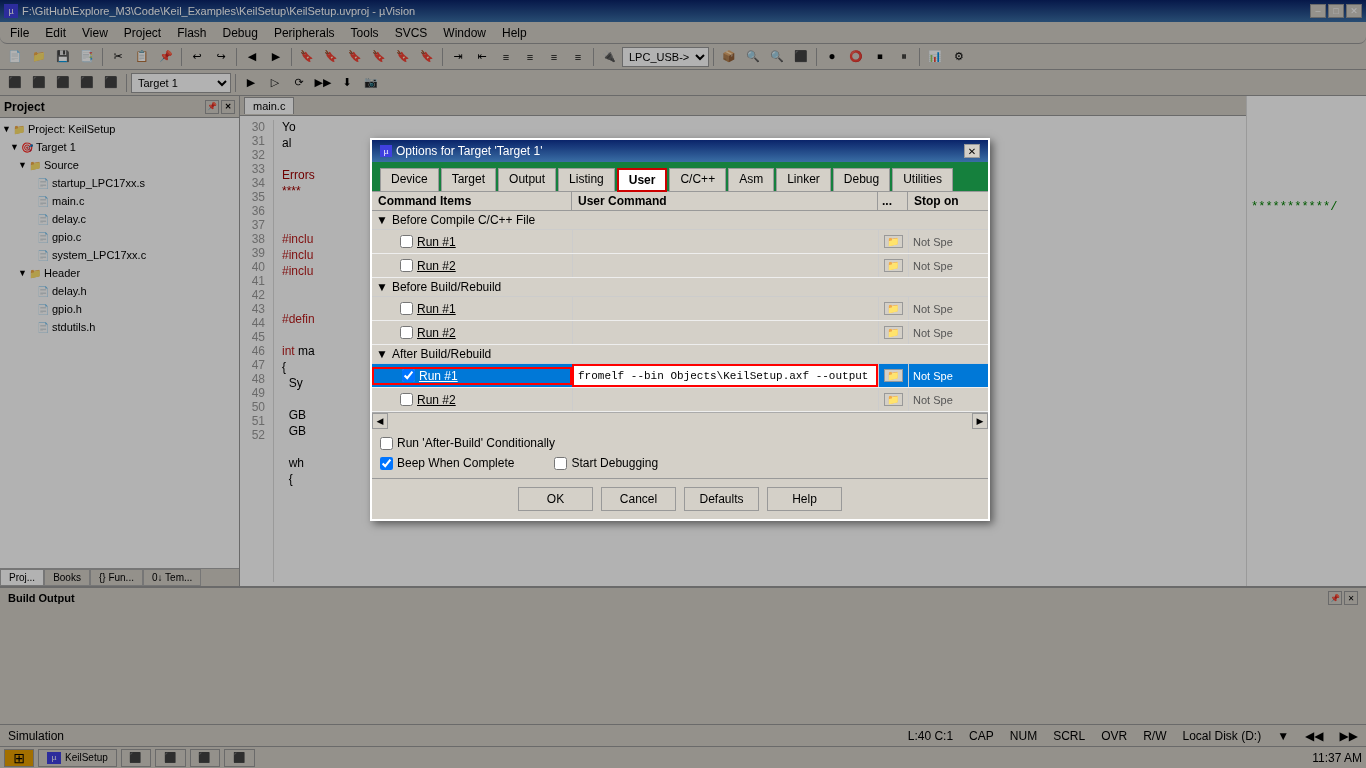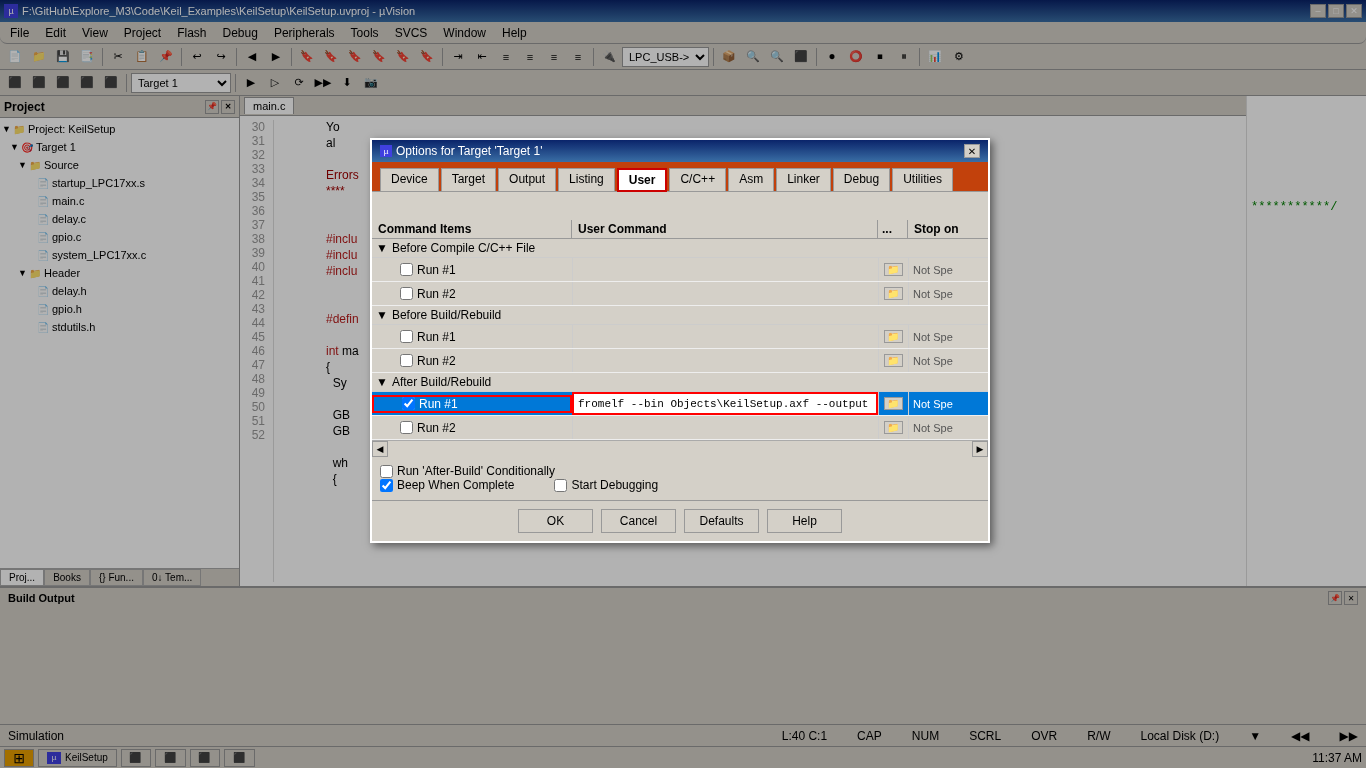--- a/index.html
+++ b/index.html
@@ -150,34 +150,34 @@
     .line-numbers {
       color: #999;
       text-align: right;
       padding-right: 8px;
       border-right: 1px solid #ddd;
       margin-right: 8px;
       min-width: 30px;
       user-select: none;
     }
     .code-lines { flex: 1; color: #000; }
-    .code-line { height: 16px; white-space: pre; margin-left: 44px; }
+    .code-line { height: 16px; white-space: pre; }
     .code-blue { color: #b91c1c; }
     .code-red { color: #a00000; }
 
     
     .status-bar {
       background: #d4d0c8;
       height: 22px;
       display: flex;
       align-items: center;
       border-top: 1px solid #999;
       padding: 0 8px;
       font-size: 11px;
-      gap: 30px;
+      gap: 16px;
       position: absolute;
       bottom: 22px;
       left: 0;
       right: 0;
     }
 
     
     .taskbar {
       position: absolute;
       bottom: 0;
@@ -236,21 +236,21 @@
     .dialog-close {
       width: 16px; height: 14px;
       background: #d4d0c8;
       border: 1px solid #999;
       color: black;
       font-size: 10px;
       display: flex; align-items: center; justify-content: center;
       cursor: pointer;
     }
     .dialog-tabs {
-      background: #c2410c;
+      background: #15803d;
       display: flex;
       padding: 6px 8px 0;
       border-bottom: 1px solid #999;
       gap: 2px;
     }
     .dialog-tab {
       padding: 3px 10px;
       background: #d4d0c8;
       border: 1px solid #999;
       cursor: pointer;
@@ -317,20 +317,21 @@
     .cmd-row.selected .cmd-stop { color: white; }
 
     .cmd-label {
       width: 200px;
       padding: 0 4px 0 28px;
       font-size: 11px;
       display: flex;
       align-items: center;
       gap: 4px;
       flex-shrink: 0;
+      text-decoration: underline;
     }
     .cmd-value {
       flex: 1;
       padding: 0 4px;
       font-size: 11px;
       border-left: 1px solid #ccc;
       height: 100%;
       display: flex;
       align-items: center;
     }
@@ -708,21 +709,21 @@
       <div class="dialog-tab">Output</div>
       <div class="dialog-tab">Listing</div>
       <div class="dialog-tab active tab-highlighted">User</div>
       <div class="dialog-tab">C/C++</div>
       <div class="dialog-tab">Asm</div>
       <div class="dialog-tab">Linker</div>
       <div class="dialog-tab">Debug</div>
       <div class="dialog-tab">Utilities</div>
     </div>
 
-    <div style="background:#d4d0c8; padding:0;margin-top:28px;">
+    <div style="background:#d4d0c8; padding:0;">
 
       <div class="col-header">
         <div class="col-command-items">Command Items</div>
         <div class="col-user-command">User Command</div>
         <div class="col-dots">...</div>
         <div class="col-stop-on">Stop on</div>
       </div>
 
       <div>
         <div class="cmd-section-header">
@@ -828,21 +829,21 @@
           <div class="cmd-stop not-spec">Not Spe</div>
         </div>
       </div>
 
       <div class="horiz-scrollbar">
         <div style="width:16px;height:16px;background:#d4d0c8;border:1px solid #999;display:flex;align-items:center;justify-content:center;font-size:9px;cursor:pointer;">◀</div>
         <div style="flex:1;background:#e8e8e8;"></div>
         <div style="width:16px;height:16px;background:#d4d0c8;border:1px solid #999;display:flex;align-items:center;justify-content:center;font-size:9px;cursor:pointer;">▶</div>
       </div>
 
-      <div style="padding:8px; display:flex; flex-direction:column; background:#d4d0c8;">
+      <div style="padding:8px; display:flex; flex-direction:column; gap:6px; background:#d4d0c8;">
         <div style="display:flex;align-items:center;gap:4px;">
           <input type="checkbox" style="">
           <label>Run 'After-Build' Conditionally</label>
         </div>
         <div style="display:flex;align-items:center;gap:40px;">
           <div style="display:flex;align-items:center;gap:4px;">
             <input type="checkbox" checked="" style="">
             <label>Beep When Complete</label>
           </div>
           <div style="display:flex;align-items:center;gap:4px;">

